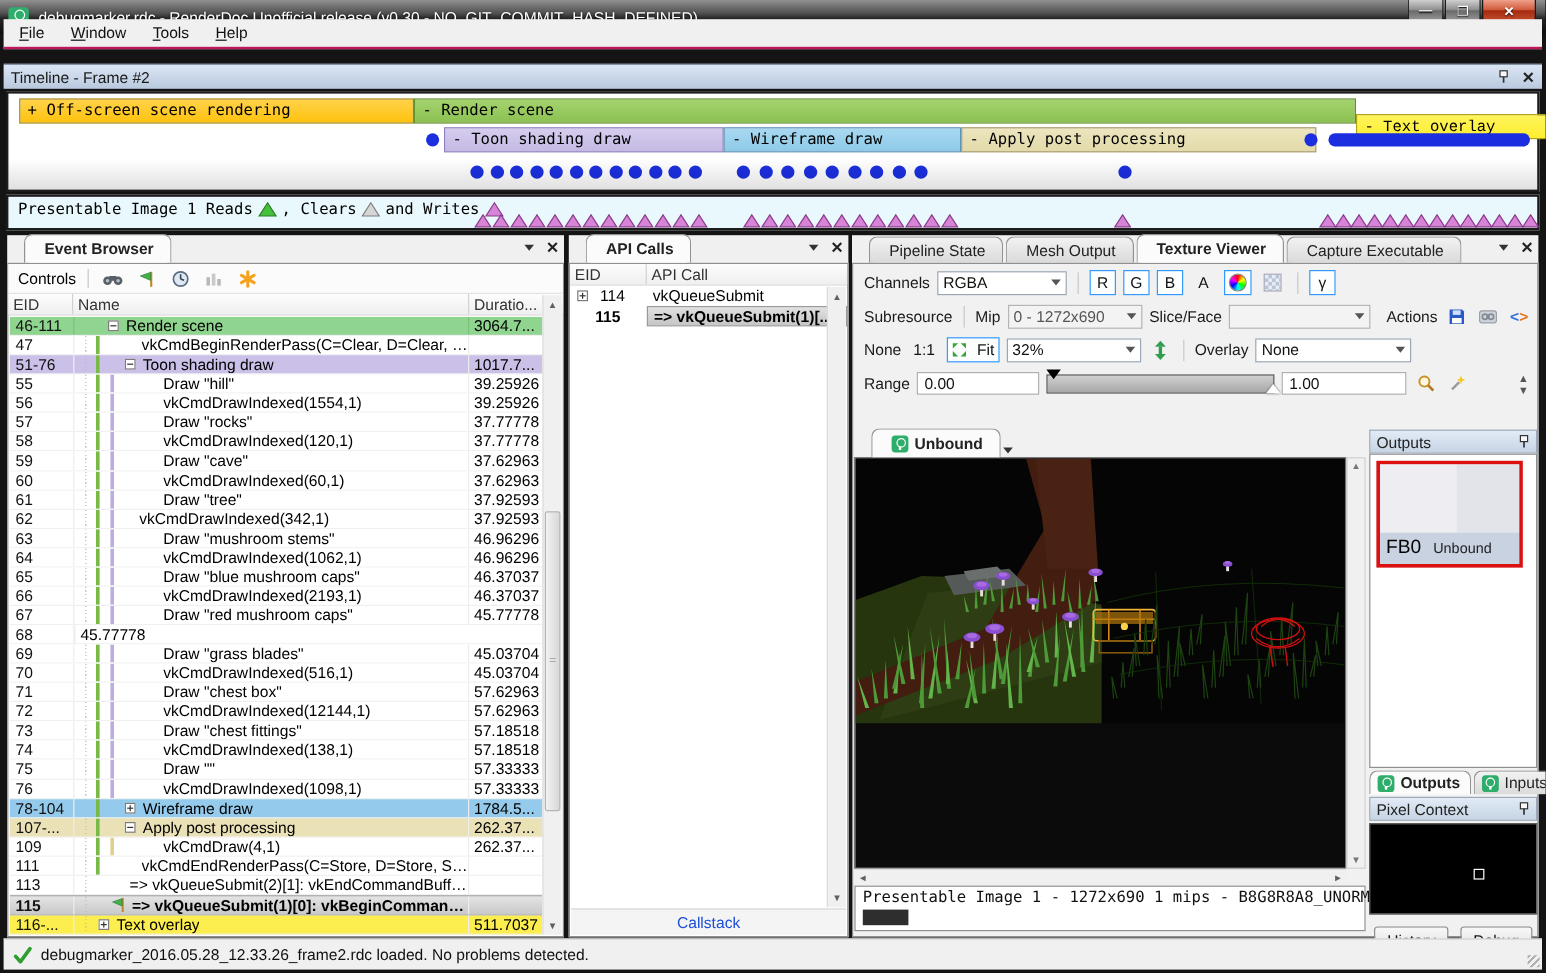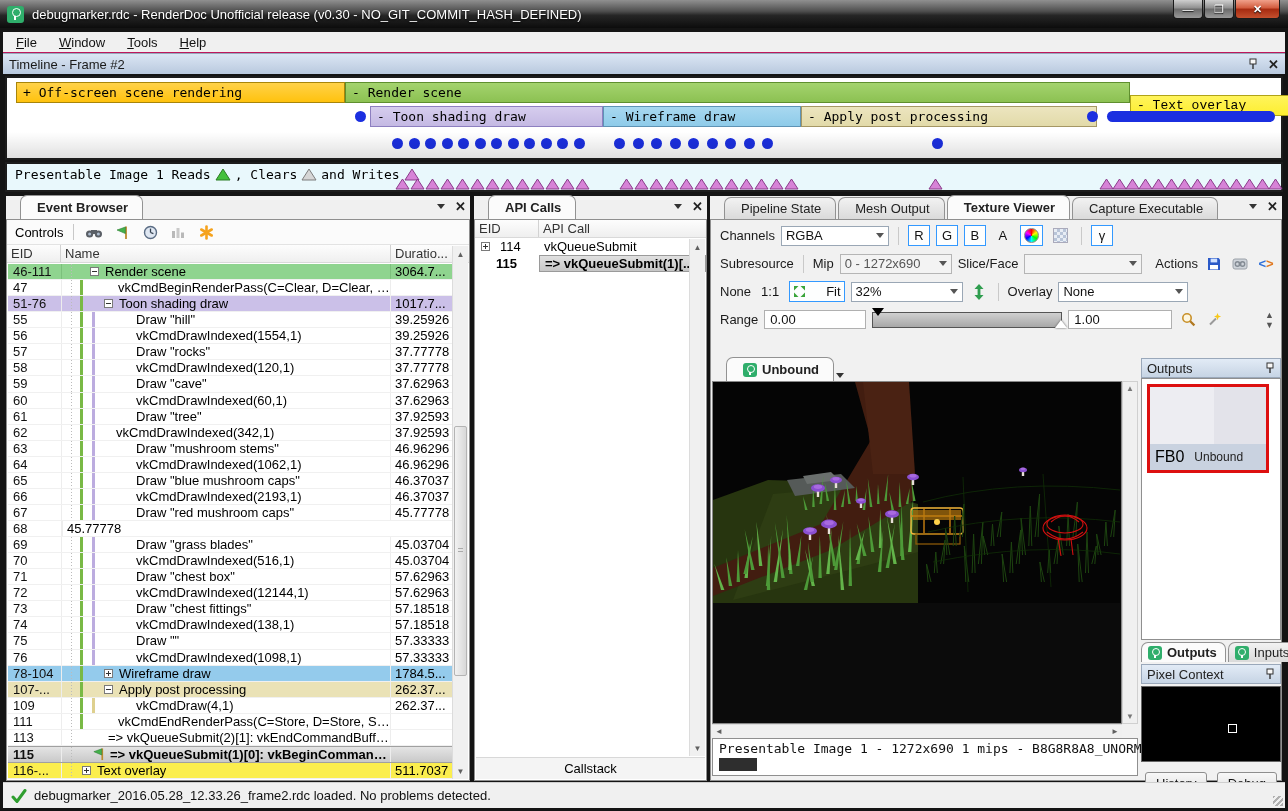--- a/index.html
+++ b/index.html
@@ -15,21 +15,21 @@
   .rd-icon { display:inline-block; width:17px; height:17px; border-radius:3px; background:#2fae6b; position:relative; flex:none; }
   .rd-icon::before { content:''; position:absolute; left:4.5px; top:2.5px; width:7px; height:7px; border:1.6px solid #fff; border-radius:50%; }
   .rd-icon::after  { content:''; position:absolute; left:7.3px; top:10.5px; width:1.8px; height:4px; background:#fff; }
   #titlebar .rd-icon { margin-left:7px; }
   #win-btns { position:absolute; right:8px; top:0; display:flex; }
   .win-btn { width:30px; height:19px; border:1px solid #1a1a1a; border-top:none; border-radius:0 0 4px 4px;
     background:linear-gradient(#cfcfcf,#8f8f8f 45%,#6a6a6a 50%,#9a9a9a); color:#fff; font-size:11px;
     display:flex; align-items:center; justify-content:center; margin-left:1px; text-shadow:0 1px 1px #000; }
   .win-btn.close { width:45px; background:linear-gradient(#f0a08a,#d15a3c 45%,#a52a10 50%,#c4502e); font-weight:bold; }
 
-  #menubar { position:absolute; left:3px; top:32px; width:1282px; height:25px; background:#f0f0f0; border-bottom:5px solid #be185d; display:flex; align-items:center; }
+  #menubar { position:absolute; left:3px; top:16px; width:1282px; height:25px; background:#f0f0f0; border-bottom:2px solid #be185d; display:flex; align-items:center; }
   .menu-item { display:inline-block; padding:3px 9px; margin-left:4px; color:#111; }
   .menu-item::first-letter { text-decoration:underline; }
 
   
   #tl-title { position:absolute; left:3px; top:53px; width:1282px; height:21px;
     background:linear-gradient(#dbe6f4,#b9c9de); border-top:1px solid #98a8bc; color:#1a1a1a;
     display:flex; align-items:center; padding:0 6px; }
   #tl-title .spacer { flex:1; }
   #tl-box { position:absolute; left:5px; top:76px; width:1278px; height:84px; background:#fff; border:2px solid #1c1c1c; }
   #tl-box .fade { position:absolute; left:0; right:0; bottom:0; height:26px; background:linear-gradient(rgba(0,0,0,0) 0%,rgba(0,0,0,.12) 100%); }
@@ -101,21 +101,21 @@
 
   
   #api-head { height:18px; display:flex; border-bottom:1px solid #d9d9d9; background:linear-gradient(#fdfdfd,#efefef); color:#333; }
   #api-head .hc{ padding:1px 4px; border-right:1px solid #d2d2d2; }
   .api-row { height:17px; display:flex; align-items:center; }
   .api-row .c1 { width:64px; flex:none; padding-left:6px; display:flex; align-items:center; gap:4px; align-self:stretch; }
   .api-row .c2 { flex:1; padding-left:2px; align-self:stretch; display:flex; align-items:center; }
   .api-row.sel { font-weight:bold; }
   .api-row.sel .c2 { background:linear-gradient(#e0e0e0,#c6c6c6); border:1px solid #9a9a9a; }
   #api-footer { position:absolute; left:1px; right:1px; bottom:1px; height:22px; background:#f4f4f4; border-top:1px solid #d8d8d8;
-    display:flex; align-items:center; justify-content:center; color:#000000; }
+    display:flex; align-items:center; justify-content:center; color:#1d4ed8; }
 
   
   .tv-row { position:absolute; left:1px; right:1px; height:27px; display:flex; align-items:center; gap:6px; padding-left:8px; background:#f1f1f1; }
   .tv-label { color:#1a1a1a; white-space:nowrap; }
   .combo { height:20px; background:#fff; border:1px solid #9aa7b5; display:flex; align-items:center; padding:0 4px; position:relative; color:#111; }
   .combo.gray { background:#f3f3f3; color:#555; border-color:#b5b5b5; }
   .combo .dd-arrow { position:absolute; right:4px; border-top-color:#555; }
   .tgl { height:21px; min-width:22px; display:flex; align-items:center; justify-content:center; background:transparent; color:#111; border:1px solid transparent; padding:0 3px; }
   .tgl.on { border:1px solid #39f; background:#fdfefe; }
   .vsep { width:1px; height:18px; background:#c9c9c9; margin:0 3px; flex:none; }
@@ -917,21 +917,21 @@
       </span>
       <span class="tb-ico" style="font-weight:bold; margin-right:4px">
         <span style="color:#2e6fd8">&lt;</span>
           <span style="color:#e07820">&gt;</span>
       </span>
     </div>
 
     <div class="tv-row" style="top:58px">
       <span class="tv-label">None</span>
       <div class="tgl">1:1</div>
-      <div class="tgl on" style="gap:20px">
+      <div class="tgl on" style="gap:8px">
         <svg width="13" height="13" viewBox="0 0 13 13">
             <g fill="#3aa43a">
               <path d="M1 1h4.5L1 5.5z"></path>
               <path d="M12 1v4.5L7.5 1z"></path>
               <path d="M1 12V7.5L5.5 12z"></path>
               <path d="M12 12H7.5L12 7.5z"></path>
             </g>
           </svg>
         <span>Fit</span>
       </div>

